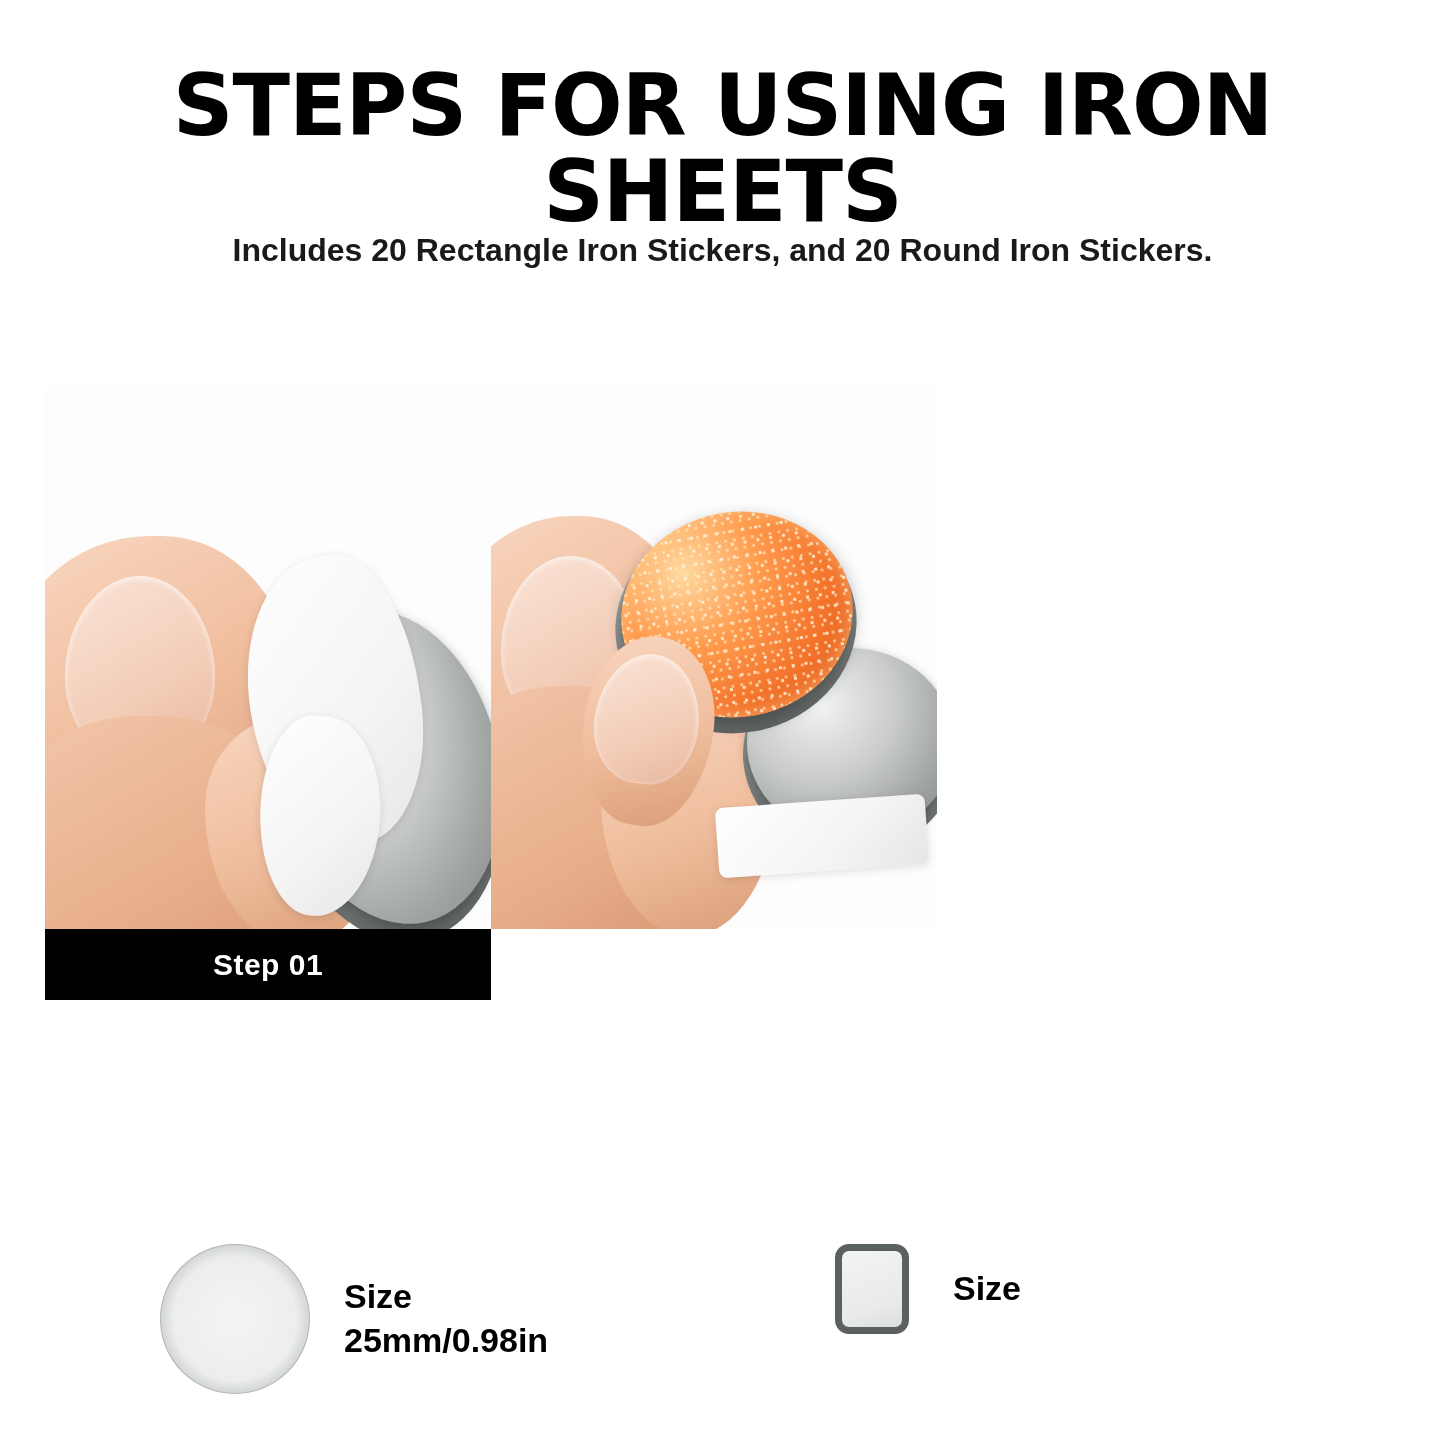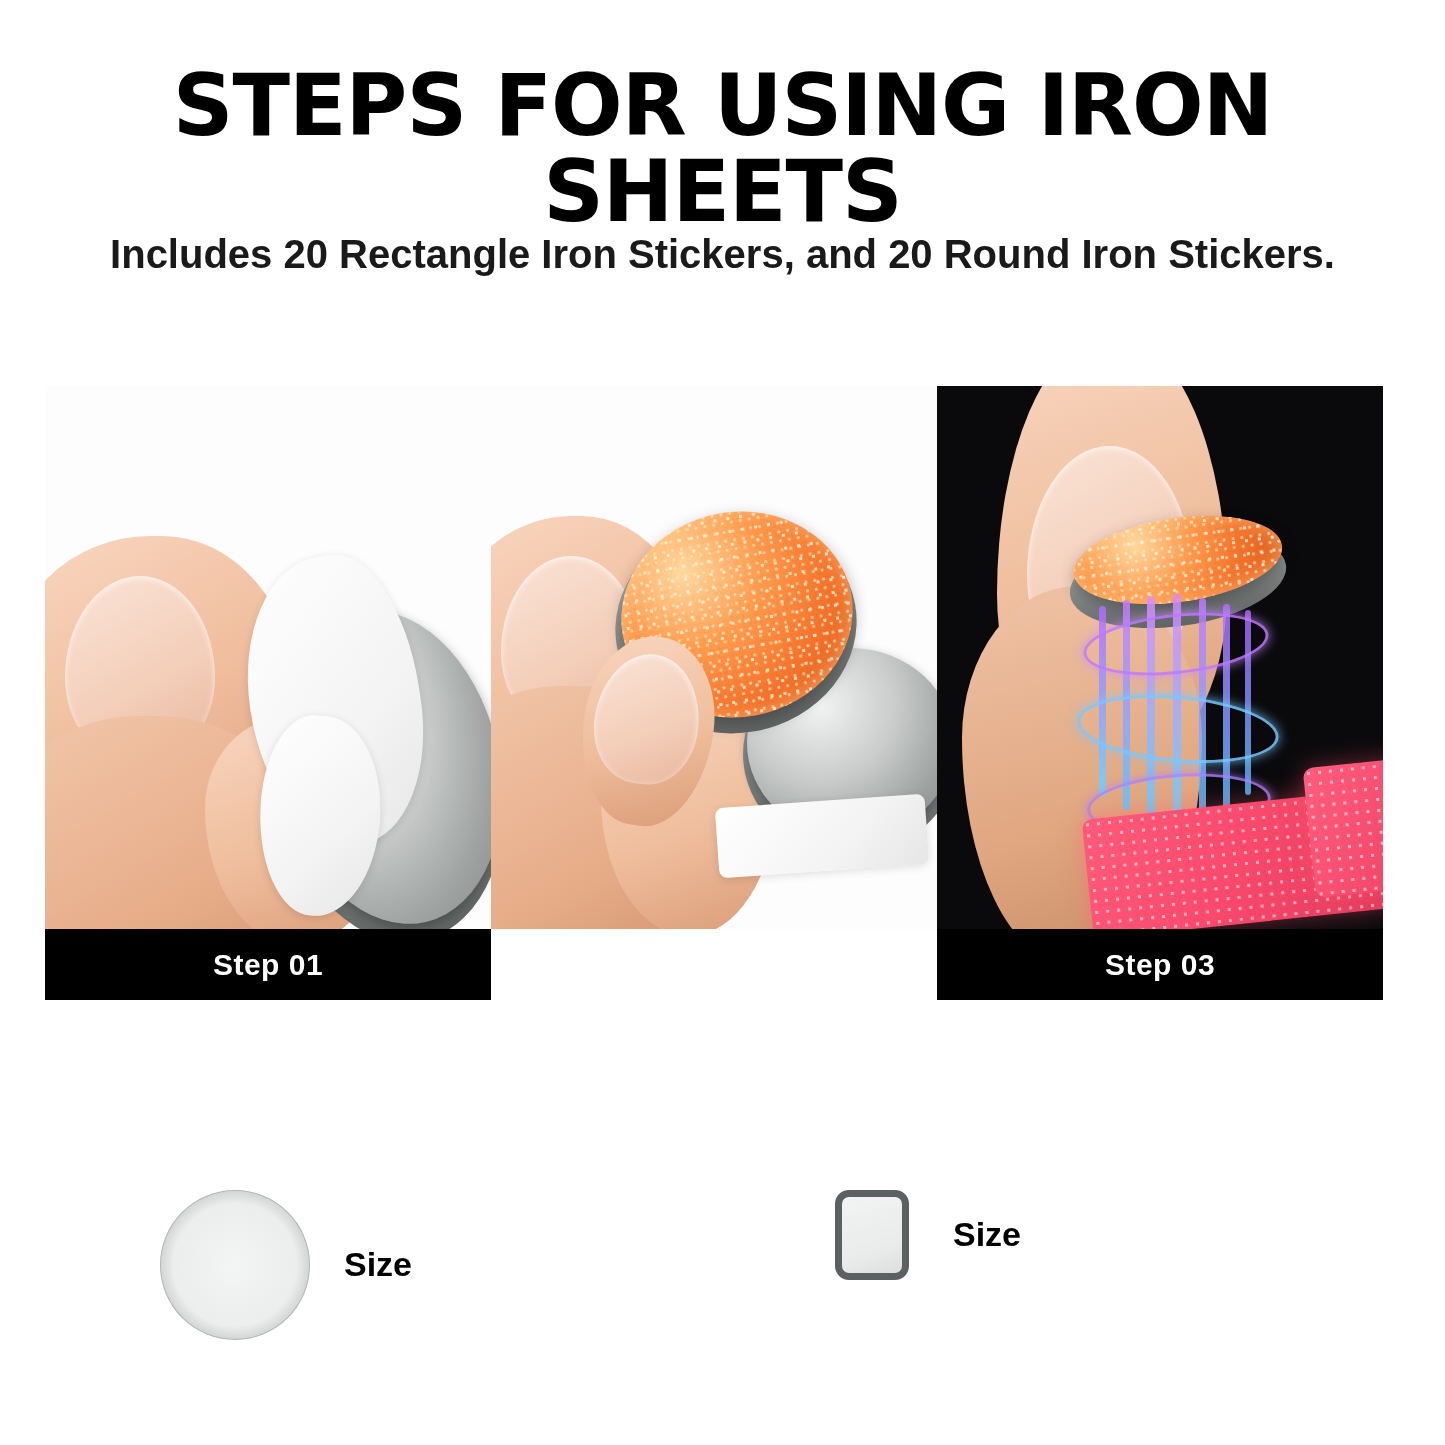--- a/index.html
+++ b/index.html
@@ -31,21 +31,21 @@
     transform: scaleX(0.98);
   }
   .subtitle {
     position: absolute;
     top: 232px;
     left: 0;
     width: 1445px;
     text-align: center;
     font-family: "Liberation Sans", sans-serif;
     font-weight: 700;
-    font-size: 40px;
+    font-size: 32px;
     color: #1a1a1a;
   }
 
   
   .steps-row {
     position: absolute;
     top: 386px;
     left: 45px;
     width: 1355px;
     height: 614px;
@@ -168,21 +168,21 @@
     content:"";
     position:absolute; inset:0;
     background-image: radial-gradient(circle, rgba(255,255,255,.8) 0 1.4px, transparent 2px);
     background-size: 11px 11px;
     opacity:.7;
   }
 
   
   .size-row {
     position: absolute;
-    top: 1190px;
+    top: 1244px;
     left: 0;
     width: 1445px;
     height: 190px;
   }
   .size-item {
     position: absolute;
     display: flex;
     align-items: center;
   }
   .size-item.left  { left: 160px; top: 0; }
@@ -257,57 +257,30 @@
 
       <div class="disc-edge" style="left:124px; top:132px; width:242px; height:215px; transform:rotate(-10deg); border-radius:50%;"></div>
       <div class="glitter" style="left:130px; top:126px; width:232px; height:205px; transform:rotate(-10deg);"></div>
 
       <div class="finger-top" style="left:92px; top:250px; width:130px; height:190px; border-radius:50% 50% 46% 46% / 46% 46% 54% 54%; transform:rotate(8deg);"></div>
       <div class="nail" style="left:104px; top:268px; width:104px; height:130px; transform:rotate(8deg);"></div>
 
     </div>
   </div>
 
-  <div class="step-card">
-    <div class="step-photo bg-dark">
-
-      <div class="finger-top" style="left:60px; top:-50px; width:230px; height:430px;"></div>
-      <div class="nail" style="left:90px; top:60px; width:165px; height:235px;"></div>
-      <div class="hand" style="left:25px; top:200px; width:240px; height:380px; border-radius:48% 48% 46% 46% / 40% 40% 60% 60%; background:linear-gradient(165deg,#f0c3a6 0%,#e0a781 60%,#c98c66 100%);"></div>
-
-      <div class="disc-edge" style="left:132px; top:148px; width:218px; height:92px; transform:rotate(-8deg); border-radius:50%;"></div>
-      <div class="glitter" style="left:136px; top:132px; width:210px; height:84px; transform:rotate(-8deg);"></div>
-
-      <div class="beam" style="left:162px; top:220px; width:7px; height:190px; background:linear-gradient(180deg,#b36bff 0%, #6fd5ff 100%);"></div>
-      <div class="beam" style="left:186px; top:214px; width:7px; height:210px; background:linear-gradient(180deg,#c77bff 0%, #5fc8ff 100%);"></div>
-      <div class="beam" style="left:210px; top:210px; width:8px; height:225px; background:linear-gradient(180deg,#d98cff 0%, #63cfff 100%);"></div>
-      <div class="beam" style="left:236px; top:208px; width:8px; height:232px; background:linear-gradient(180deg,#d489ff 0%, #6ad3ff 100%);"></div>
-      <div class="beam" style="left:262px; top:212px; width:7px; height:222px; background:linear-gradient(180deg,#c077ff 0%, #5ec6ff 100%);"></div>
-      <div class="beam" style="left:286px; top:218px; width:7px; height:205px; background:linear-gradient(180deg,#b56cff 0%, #57befd 100%);"></div>
-      <div class="beam" style="left:308px; top:224px; width:6px; height:185px; background:linear-gradient(180deg,#a861f6 0%, #53b9f8 100%);"></div>
-
-      <div class="ring" style="left:146px; top:228px; width:180px; height:54px; transform:rotate(-6deg);"></div>
-      <div class="ring" style="left:140px; top:310px; width:196px; height:60px; transform:rotate(5deg); border-color:rgba(120,200,255,.85); box-shadow:0 0 12px rgba(120,200,255,.8);"></div>
-      <div class="ring" style="left:150px; top:388px; width:178px; height:54px; transform:rotate(-4deg); border-color:rgba(170,130,255,.8); box-shadow:0 0 10px rgba(170,130,255,.7);"></div>
-
-      <div class="pink-plate" style="left:150px; top:418px; width:300px; height:120px; transform:rotate(-6deg);"></div>
-      <div class="pink-plate" style="left:372px; top:376px; width:120px; height:130px; transform:rotate(-6deg); background:linear-gradient(120deg,#ff5d7f 0%, #ef3f62 100%);"></div>
-
-    </div>
-    <div class="step-caption">Step 03</div>
-  </div>
 
 </div>
 
 <div class="size-row">
 
   <div class="size-item left">
     <div class="swatch-round"></div>
     <div class="size-text">
       <div class="size-label">Size</div>
+      <div class="size-value">25mm/0.98in</div>
     </div>
   </div>
 
   <div class="size-item right">
     <div class="swatch-rect"></div>
     <div class="size-text">
       <div class="size-label">Size</div>
     </div>
   </div>
 

